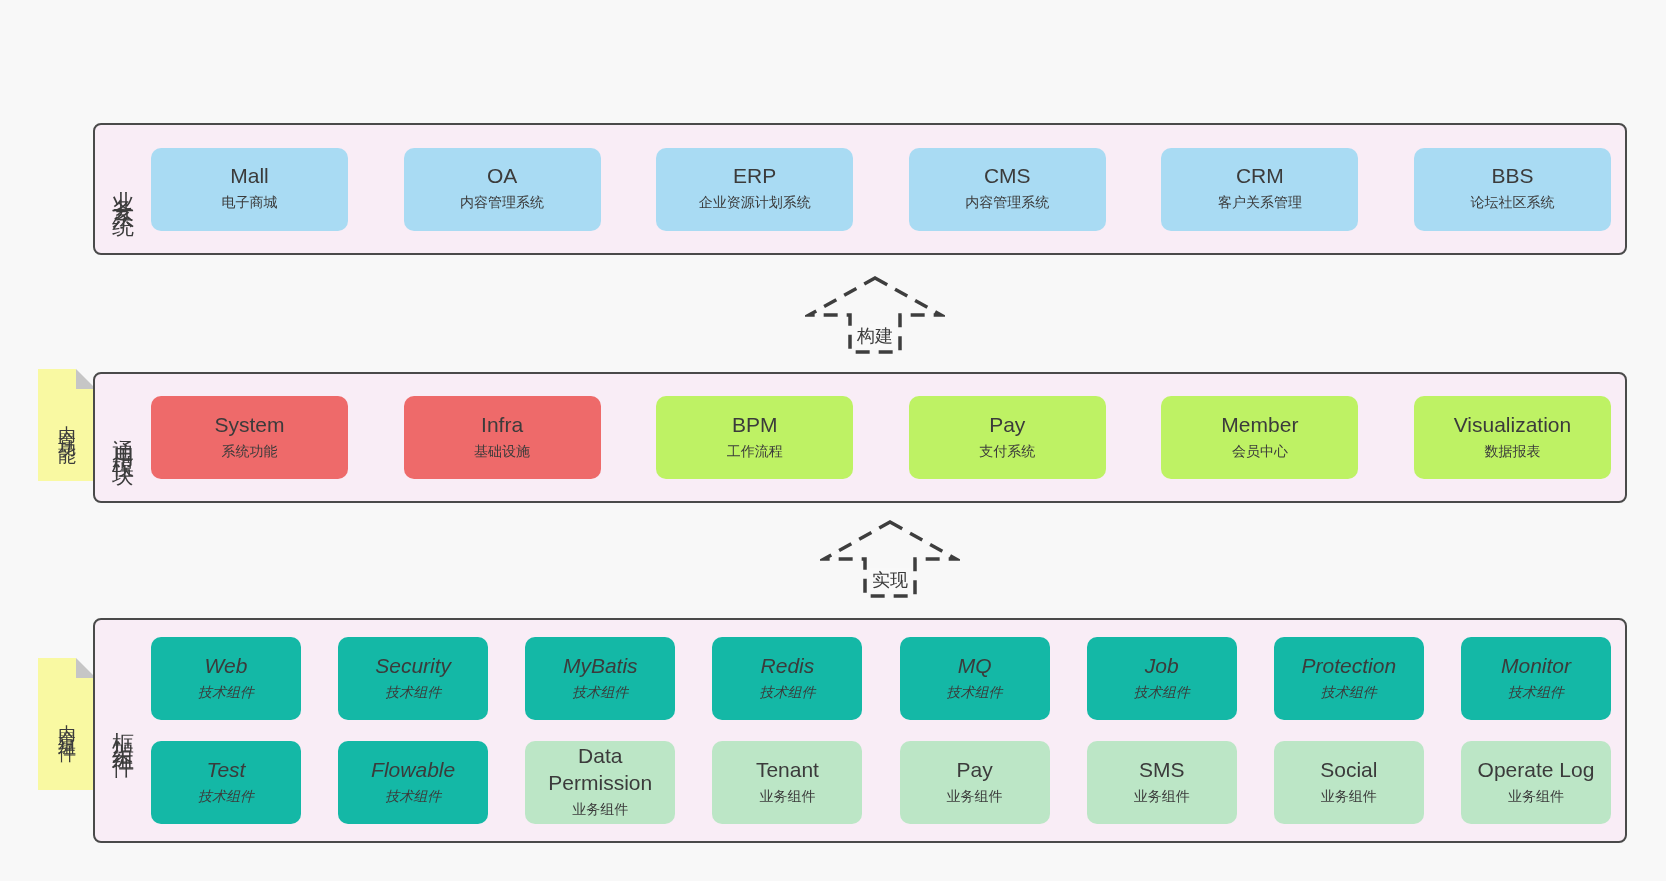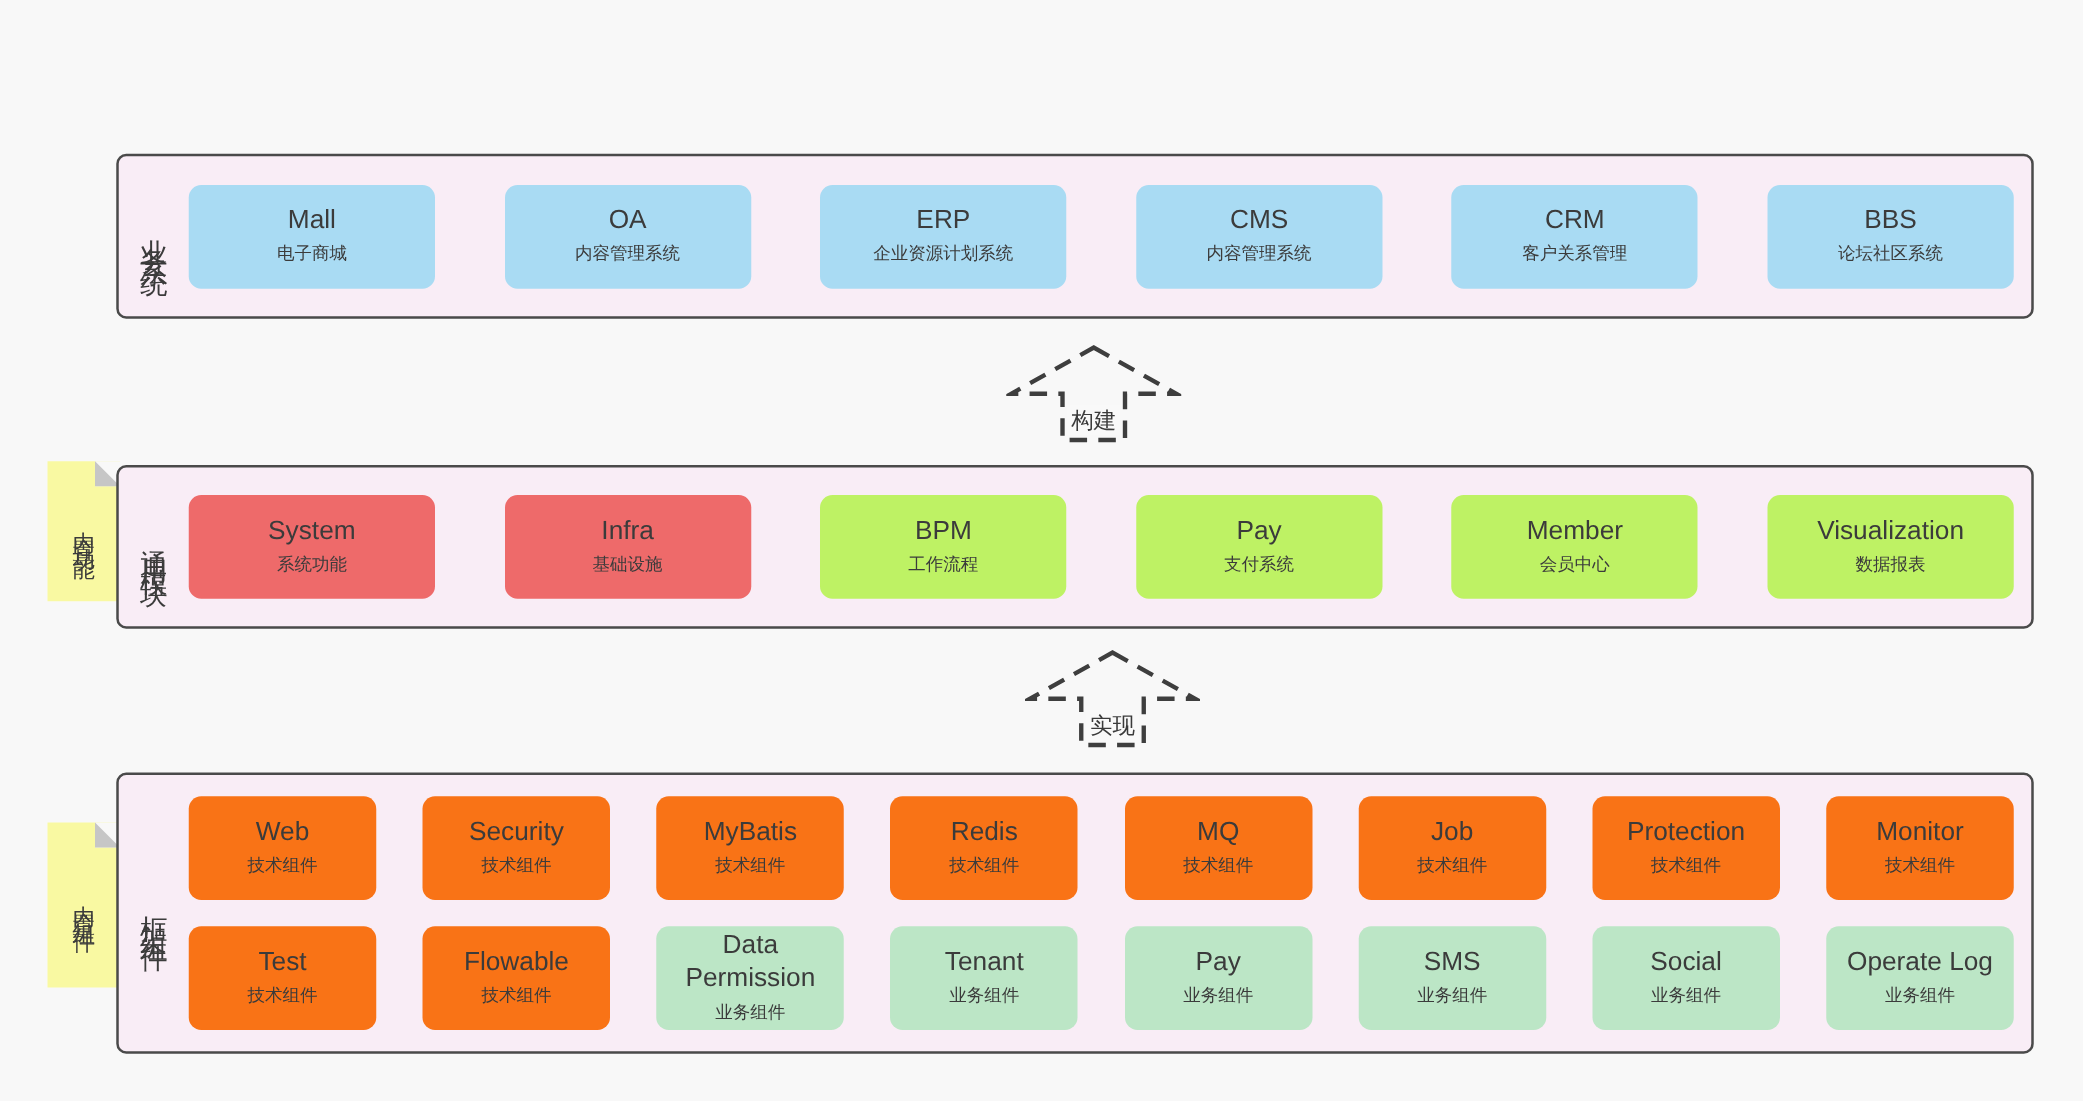--- a/index.html
+++ b/index.html
@@ -91,21 +91,21 @@
     align-items:center;justify-content:center;
     text-align:center;
     padding:0 6px;
   }
   .box-name{font-size:21px;line-height:27px;}
   .box-desc{font-size:14px;line-height:27px;}
   .band-3 .box{width:150px;}
   .blue{background:#a9dbf3;}
   .red{background:#ee6a6a;}
   .pink{background:#bef264;}
-  .green-dark{background:#f97316;}
+  .green-dark{background:#14b8a6;font-style:italic;}
   .green-light{background:#bce6c6;}
 
   
   .arrow{
     position:absolute;
     width:140px;height:80px;
     z-index:2;
   }
   .arrow svg{position:absolute;left:0;top:0;}
   .arrow-label{

